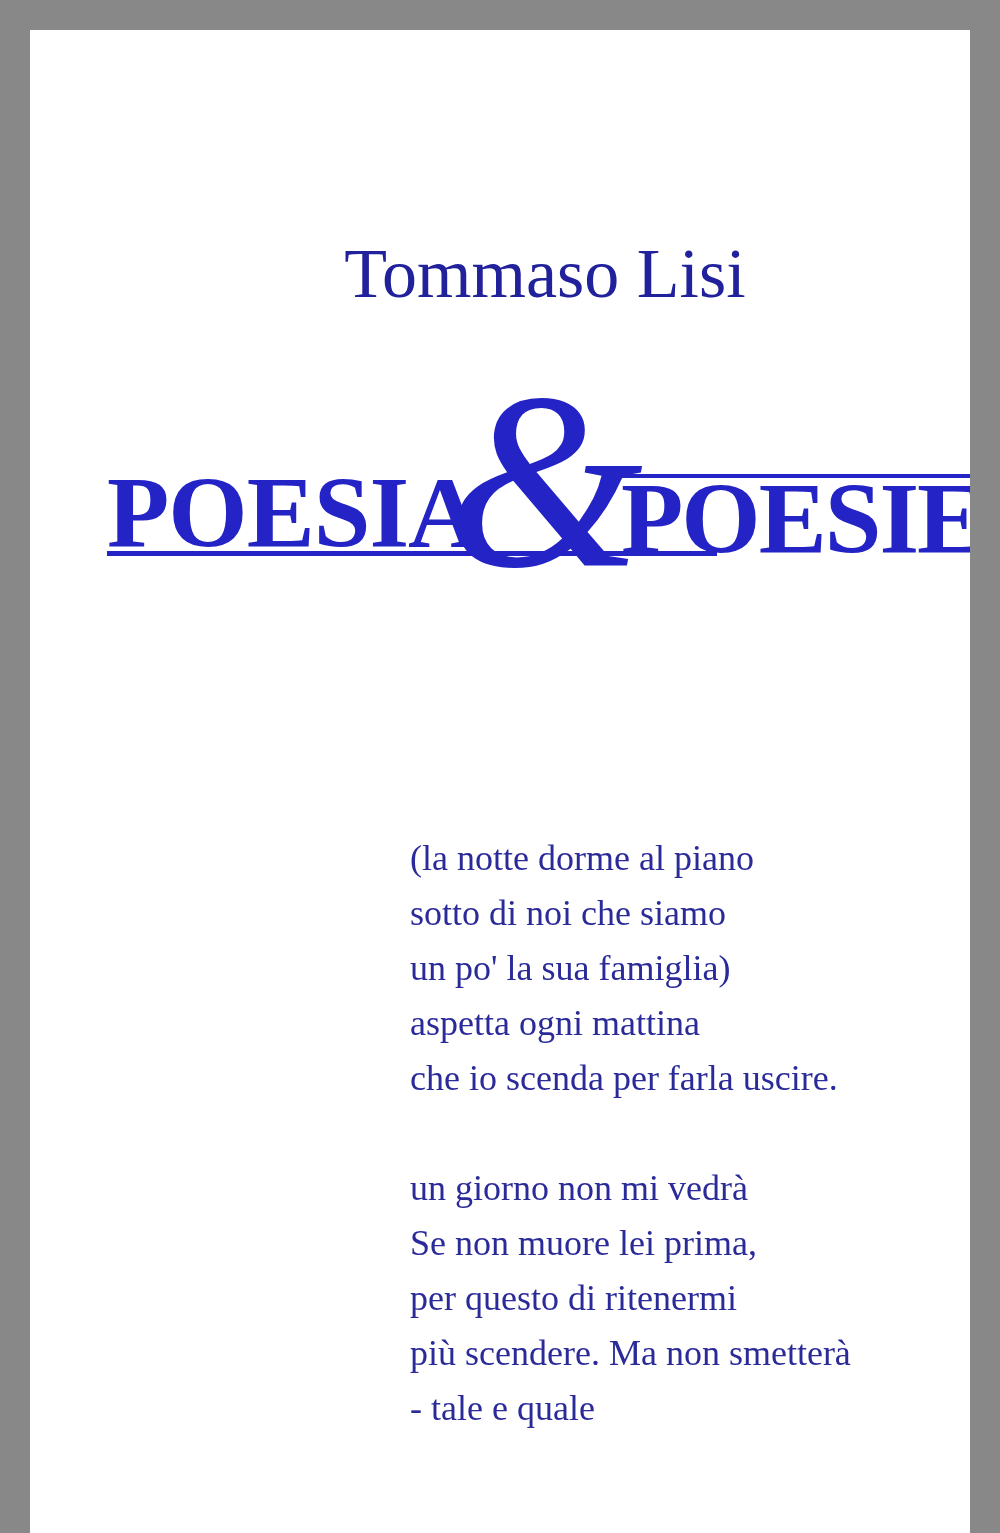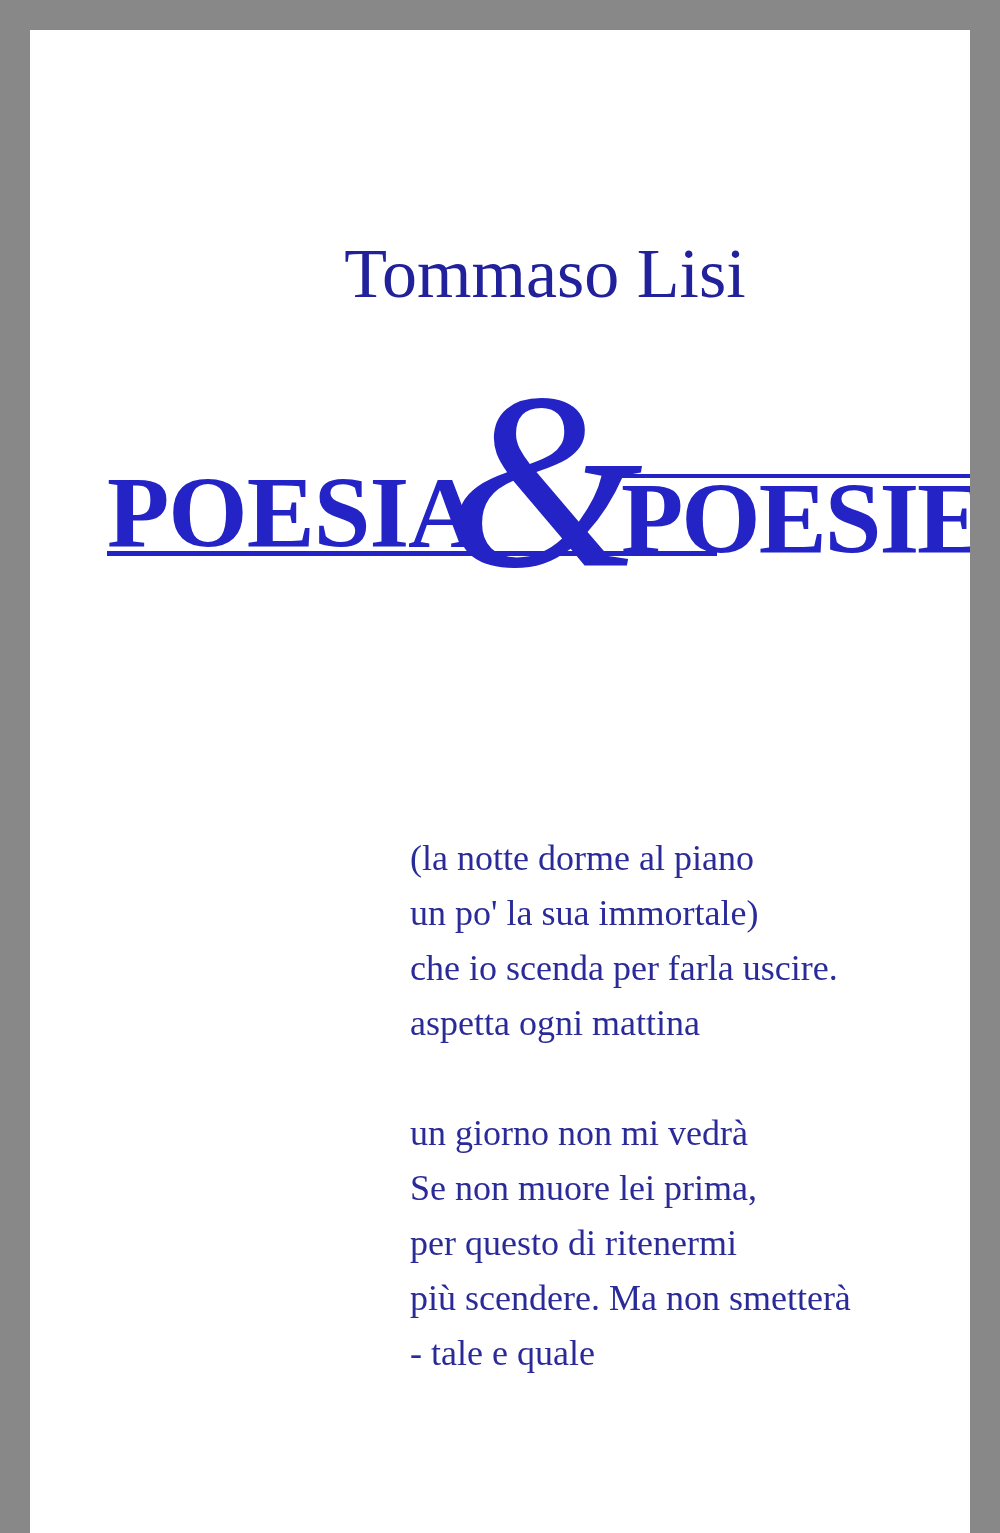--- a/index.html
+++ b/index.html
@@ -80,23 +80,24 @@
 
   <div class="title-word left">POESIA</div>
 
   <div class="ampersand">&amp;</div>
 
   <div class="title-word right">POESIE</div>
 
   <div class="poem">
     <div>
       <div class="poem-line">(la notte dorme al piano</div>
-      <div class="poem-line">un po' la sua immortale)</div>
+      <div class="poem-line">sotto di noi che siamo</div>
+      <div class="poem-line">un po' la sua famiglia)</div>
+      <div class="poem-line">aspetta ogni mattina</div>
       <div class="poem-line">che io scenda per farla uscire.</div>
-      <div class="poem-line">aspetta ogni mattina</div>
     </div>
     <div class="stanza-gap"></div>
     <div>
       <div class="poem-line">un giorno non mi vedrà</div>
       <div class="poem-line">Se non muore lei prima,</div>
       <div class="poem-line">per questo di ritenermi</div>
       <div class="poem-line">più scendere. Ma non smetterà</div>
       <div class="poem-line">- tale e quale</div>
     </div>
   </div>

